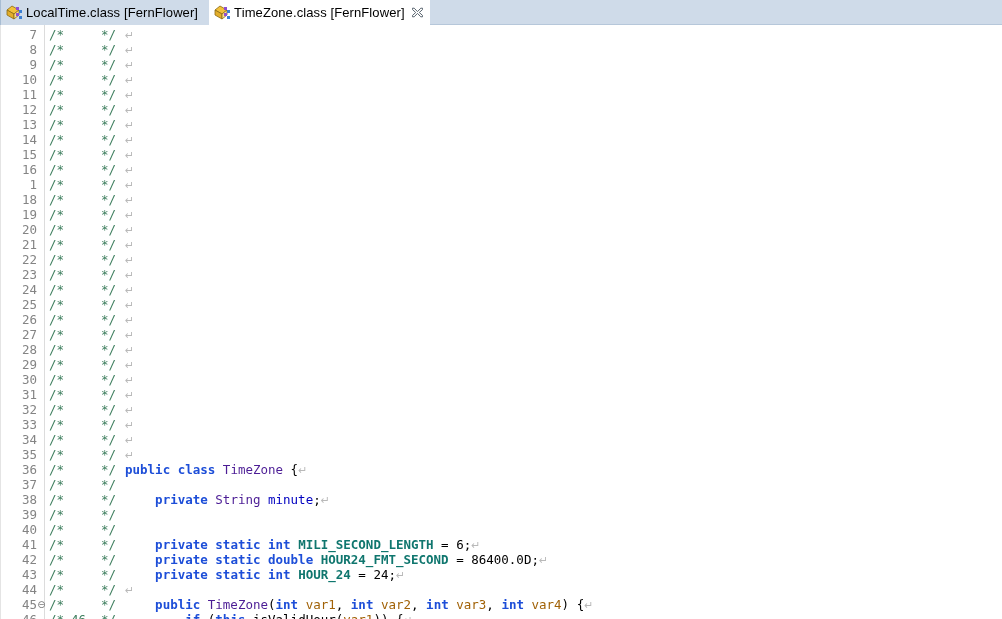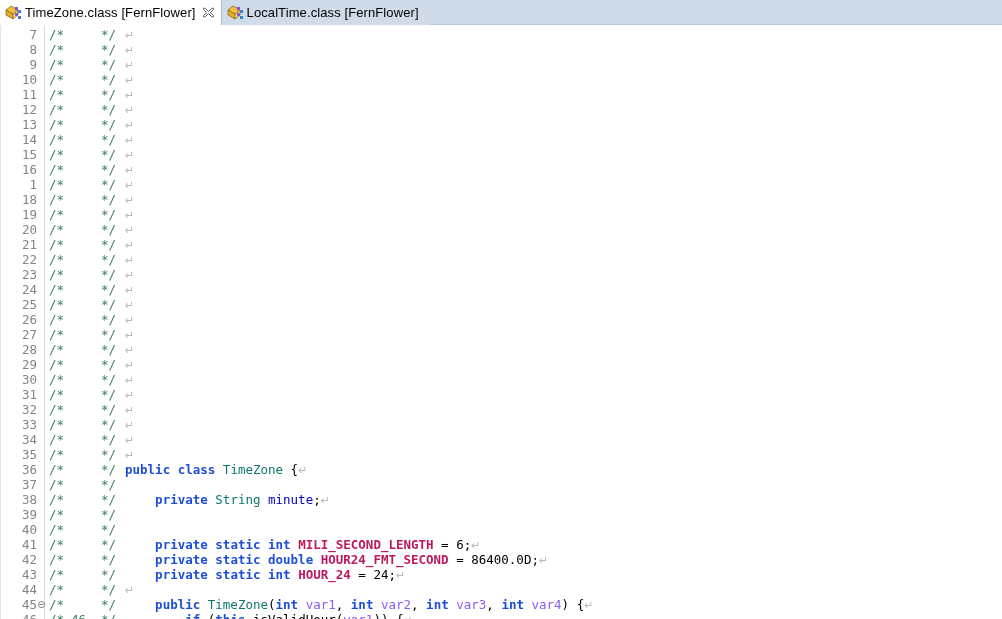--- a/index.html
+++ b/index.html
@@ -134,64 +134,64 @@
     left: 124px;
     color: #000000;
   }
   .pilcrow {
     color: #b9b9b9;
     font-family: "DejaVu Sans", sans-serif;
     font-size: 11px;
   }
   .kw   { color: #1d4ed8; font-weight: bold; }
   .fld  { color: #0000c0; }
-  .cst  { color: #be185d; font-weight: bold; }
+  .cst  { color: #0f766e; font-weight: bold; }
   .num  { color: #000000; }
-  .typ  { color: #0f766e; }
-  .var  { color: #8b5cf6; }
+  .typ  { color: #4c1d95; }
+  .var  { color: #a16207; }
   .pun  { color: #000000; }
 </style>
 </head>
 <body>
 
 <div id="tabbar">
+
+  <div class="tab inactive">
+    <span class="tab-icon">
+      <svg width="17" height="16" viewBox="0 0 17 16" xmlns="http://www.w3.org/2000/svg">
+        <polygon points="1,5 6,1 13,5 8,9" fill="#f3c13a" stroke="#8a6a14" stroke-width="0.8"></polygon>
+        <polygon points="1,5 1,10 8,14 8,9" fill="#e3ae2a" stroke="#8a6a14" stroke-width="0.8"></polygon>
+        <polygon points="8,9 13,5 13,10 8,14" fill="#fbe08a" stroke="#8a6a14" stroke-width="0.8"></polygon>
+        <rect x="10" y="2" width="3" height="3" fill="#8f4fd1"></rect>
+        <rect x="13" y="5" width="3" height="3" fill="#3b7fd4"></rect>
+        <rect x="10" y="8" width="3" height="3" fill="#8f4fd1"></rect>
+        <rect x="13" y="11" width="3" height="3" fill="#3b7fd4"></rect>
+      </svg>
+    </span>
+    <span class="tab-label">LocalTime.class [FernFlower]</span>
+  </div>
 
   <div class="tab active">
     <span class="tab-icon">
       <svg width="17" height="16" viewBox="0 0 17 16" xmlns="http://www.w3.org/2000/svg">
         <polygon points="1,5 6,1 13,5 8,9" fill="#f3c13a" stroke="#8a6a14" stroke-width="0.8"></polygon>
         <polygon points="1,5 1,10 8,14 8,9" fill="#e3ae2a" stroke="#8a6a14" stroke-width="0.8"></polygon>
         <polygon points="8,9 13,5 13,10 8,14" fill="#fbe08a" stroke="#8a6a14" stroke-width="0.8"></polygon>
         <rect x="10" y="2" width="3" height="3" fill="#8f4fd1"></rect>
         <rect x="13" y="5" width="3" height="3" fill="#3b7fd4"></rect>
         <rect x="10" y="8" width="3" height="3" fill="#8f4fd1"></rect>
         <rect x="13" y="11" width="3" height="3" fill="#3b7fd4"></rect>
       </svg>
     </span>
     <span class="tab-label">TimeZone.class [FernFlower]</span>
     <span class="tab-close">
       <svg width="13" height="13" viewBox="0 0 13 13" xmlns="http://www.w3.org/2000/svg">
         <path d="M1.5 2.2 L3.2 2.2 L6.5 5.6 L9.8 2.2 L11.5 2.2 L11.5 3.6 L8.3 6.5 L11.5 9.4 L11.5 10.8 L9.8 10.8 L6.5 7.4 L3.2 10.8 L1.5 10.8 L1.5 9.4 L4.7 6.5 L1.5 3.6 Z" fill="none" stroke="#5b6670" stroke-width="1"></path>
       </svg>
     </span>
-  </div>
-
-  <div class="tab inactive">
-    <span class="tab-icon">
-      <svg width="17" height="16" viewBox="0 0 17 16" xmlns="http://www.w3.org/2000/svg">
-        <polygon points="1,5 6,1 13,5 8,9" fill="#f3c13a" stroke="#8a6a14" stroke-width="0.8"></polygon>
-        <polygon points="1,5 1,10 8,14 8,9" fill="#e3ae2a" stroke="#8a6a14" stroke-width="0.8"></polygon>
-        <polygon points="8,9 13,5 13,10 8,14" fill="#fbe08a" stroke="#8a6a14" stroke-width="0.8"></polygon>
-        <rect x="10" y="2" width="3" height="3" fill="#8f4fd1"></rect>
-        <rect x="13" y="5" width="3" height="3" fill="#3b7fd4"></rect>
-        <rect x="10" y="8" width="3" height="3" fill="#8f4fd1"></rect>
-        <rect x="13" y="11" width="3" height="3" fill="#3b7fd4"></rect>
-      </svg>
-    </span>
-    <span class="tab-label">LocalTime.class [FernFlower]</span>
   </div>
 
 </div>
 
 <div id="editor">
   <div id="gutter-rule"></div>
   <div id="lines">
       <div class="line"><span class="lno">7</span><span class="cmt-open">/*</span><span class="cmt-close">*/</span><span class="src"><span class="pilcrow">↵</span></span></div>
       <div class="line"><span class="lno">8</span><span class="cmt-open">/*</span><span class="cmt-close">*/</span><span class="src"><span class="pilcrow">↵</span></span></div>
       <div class="line"><span class="lno">9</span><span class="cmt-open">/*</span><span class="cmt-close">*/</span><span class="src"><span class="pilcrow">↵</span></span></div>

